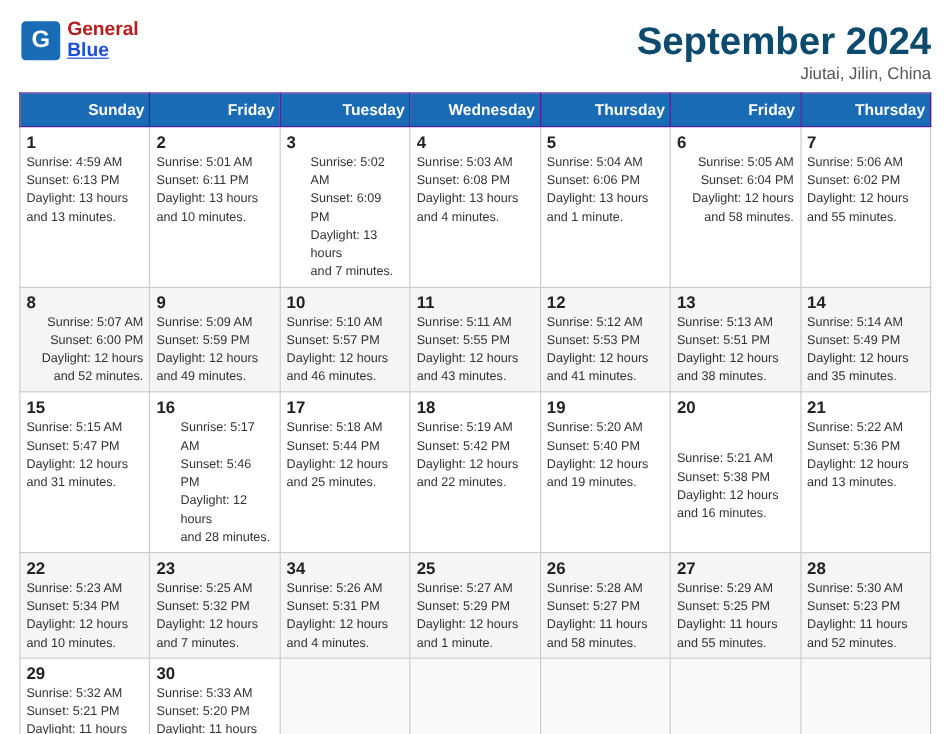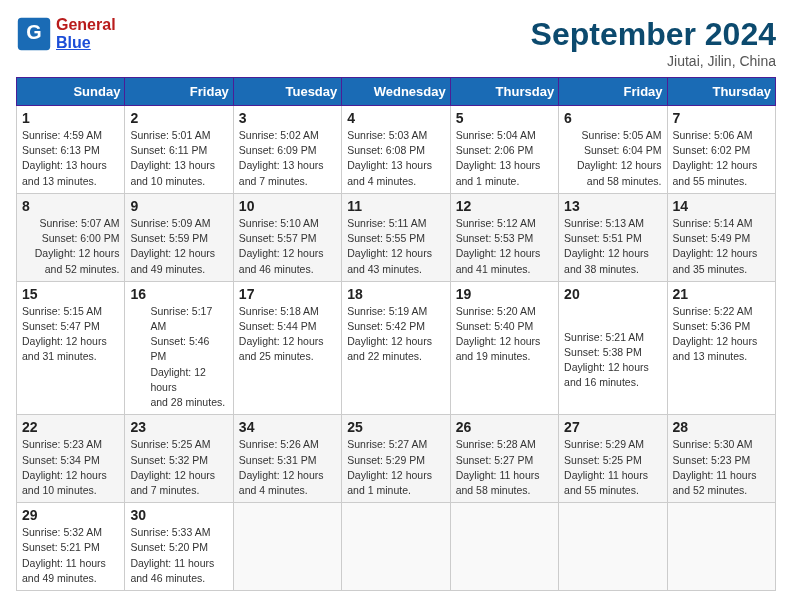--- a/index.html
+++ b/index.html
@@ -123,36 +123,36 @@
         </td>
         <td>
           <span class="day-num">2</span>
           <div class="day-info" style="white-space: pre-line;">Sunrise: 5:01 AM
 Sunset: 6:11 PM
 Daylight: 13 hours
 and 10 minutes.</div>
         </td>
         <td>
           <span class="day-num">3</span>
-          <div class="day-info" style="white-space: pre-line;">Sunrise: 5:02 AM
+          <div class="day-info" style="white-space: pre-line; margin-left: 20px;">Sunrise: 5:02 AM
 Sunset: 6:09 PM
 Daylight: 13 hours
 and 7 minutes.</div>
         </td>
         <td>
           <span class="day-num">4</span>
           <div class="day-info" style="white-space: pre-line;">Sunrise: 5:03 AM
 Sunset: 6:08 PM
 Daylight: 13 hours
 and 4 minutes.</div>
         </td>
         <td>
           <span class="day-num">5</span>
           <div class="day-info" style="white-space: pre-line;">Sunrise: 5:04 AM
-Sunset: 2:06 PM
+Sunset: 6:06 PM
 Daylight: 13 hours
 and 1 minute.</div>
         </td>
         <td>
           <span class="day-num">6</span>
           <div class="day-info" style="white-space: pre-line; text-align: right;">Sunrise: 5:05 AM
 Sunset: 6:04 PM
 Daylight: 12 hours
 and 58 minutes.</div>
         </td>

